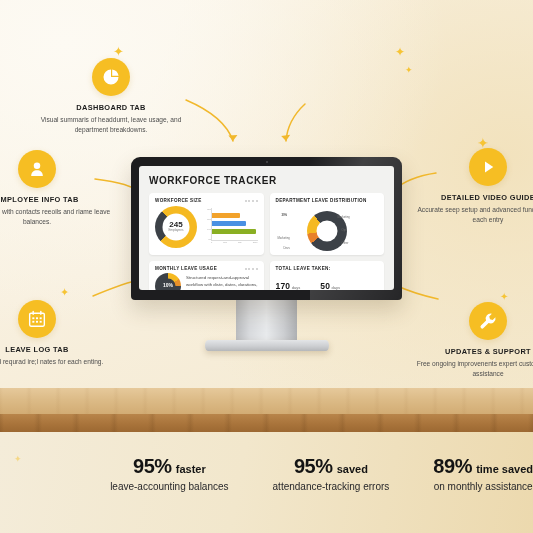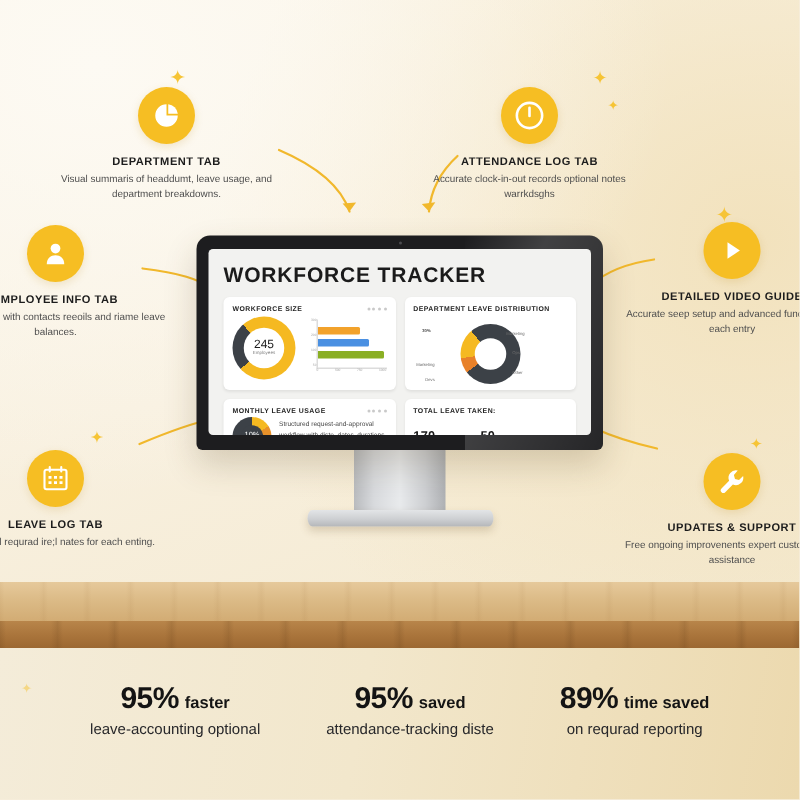--- a/index.html
+++ b/index.html
@@ -112,21 +112,21 @@
     top: 340px;
     width: 124px;
     height: 11px;
     background: linear-gradient(180deg, #e3e5e7 0%, #cdcfd2 55%, #b5b7ba 100%);
     border-radius: 4px / 7px;
     box-shadow: 0 3px 6px rgba(110,80,40,0.22);
   }
 
   
   .dash-title {
-    font-size: 14px;
+    font-size: 10px;
     font-weight: bold;
     letter-spacing: .55px;
     color: #1b1b1b;
     margin-bottom: 7px;
   }
   .grid {
     display: grid;
     grid-template-columns: 1fr 1fr;
     grid-template-rows: 62px 44px;
     gap: 6px;
@@ -159,21 +159,21 @@
   
   .donut { position: relative; flex: 0 0 auto; }
   .donut .hole {
     position: absolute; border-radius: 50%; background: #fff;
     left: 50%; top: 50%; transform: translate(-50%,-50%);
   }
   .donut .label {
     position: absolute; left: 50%; top: 50%; transform: translate(-50%,-50%);
     text-align: center; line-height: 1.08;
   }
-  .donut .big { font-size: 8px; font-weight: normal; color: #1e1e1e; display: block; }
+  .donut .big { font-size: 8px; font-weight: bold; color: #1e1e1e; display: block; }
   .donut .sub { font-size: 3px; color: #7b7b7b; display: block; }
 
   
   #workforce-donut { width: 42px; height: 42px; border-radius: 50%;
     background: conic-gradient(#F5B921 0deg 228deg, #3c4147 228deg 318deg, #F5B921 318deg 360deg); }
   #workforce-donut .hole { width: 27px; height: 27px; }
 
   
   .barchart { flex: 1 1 auto; height: 38px; position: relative; padding-left: 9px; padding-bottom: 5px; }
   .bc-yaxis { position: absolute; left: 0; top: 0; bottom: 5px; width: 9px; display: flex; flex-direction: column; justify-content: space-between; align-items: flex-end; }
@@ -234,21 +234,21 @@
 
   
   .arrows { position: absolute; left: 0; top: 0; width: 533px; height: 533px; pointer-events: none; }
 
   
   .stats {
     position: absolute;
     left: 0; right: 0;
     top: 455px;
     display: flex;
-    justify-content: center;
+    justify-content: flex-end;
     gap: 44px;
   }
   .stat { text-align: center; }
   .stat .line1 { white-space: nowrap; }
   .stat .num { font-size: 20px; font-weight: bold; color: #141414; letter-spacing: -.4px; }
   .stat .word { font-size: 11px; font-weight: bold; color: #141414; margin-left: 4px; }
   .stat .desc { font-size: 10px; color: #27272a; margin-top: 3px; white-space: nowrap; }
 </style>
 </head>
 <body>
@@ -397,34 +397,24 @@
     </div>
   </div>
 
   <div class="anno" id="anno-dashboard">
     <div class="icon-circle">
       <svg width="20" height="20" viewBox="0 0 24 24">
         <path d="M12 3 A9 9 0 1 0 21 12 L12 12 Z" fill="#fff"></path>
         <path d="M13.4 2.95 A9 9 0 0 1 21.05 10.6 L13.4 10.6 Z" fill="#fff"></path>
       </svg>
     </div>
-    <h3>DEPARTMENT TAB</h3>
+    <h3>DASHBOARD TAB</h3>
     <p>Visual summaris of headdumt, leave usage, and department breakdowns.</p>
   </div>
 
-  <div class="anno" id="anno-attendance">
-    <div class="icon-circle">
-      <svg width="22" height="22" viewBox="0 0 24 24">
-        <circle cx="12" cy="12" r="9.2" fill="none" stroke="#fff" stroke-width="1.9"></circle>
-        <path d="M12 6.4 L12 12.4" stroke="#fff" stroke-width="1.9" stroke-linecap="round"></path>
-      </svg>
-    </div>
-    <h3>ATTENDANCE LOG TAB</h3>
-    <p>Accurate clock-in-out records optional notes warrkdsghs</p>
-  </div>
 
   <div class="anno" id="anno-employee">
     <div class="icon-circle">
       <svg width="20" height="20" viewBox="0 0 24 24">
         <circle cx="12" cy="8" r="3.9" fill="#fff"></circle>
         <path d="M5 20.5 C5 15.6 8.2 13.4 12 13.4 C15.8 13.4 19 15.6 19 20.5 Z" fill="#fff"></path>
       </svg>
     </div>
     <h3>EMPLOYEE INFO TAB</h3>
     <p>Centralizteis with contacts reeoils and riame leave balances.</p>
@@ -467,29 +457,29 @@
     </div>
     <h3>UPDATES &amp; SUPPORT</h3>
     <p>Free ongoing improvenents expert customization assistance</p>
   </div>
 
   <div class="stats">
     <div class="stat">
       <div class="line1">
         <span class="num">95%</span><span class="word">faster</span>
       </div>
-      <div class="desc">leave-accounting optional</div>
+      <div class="desc">leave-accounting balances</div>
     </div>
     <div class="stat">
       <div class="line1">
         <span class="num">95%</span><span class="word">saved</span>
       </div>
-      <div class="desc">attendance-tracking diste</div>
+      <div class="desc">attendance-tracking errors</div>
     </div>
     <div class="stat">
       <div class="line1">
         <span class="num">89%</span><span class="word">time saved</span>
       </div>
-      <div class="desc">on requrad reporting</div>
+      <div class="desc">on monthly assistance</div>
     </div>
   </div>
 
 </div>
 
 </body></html>

